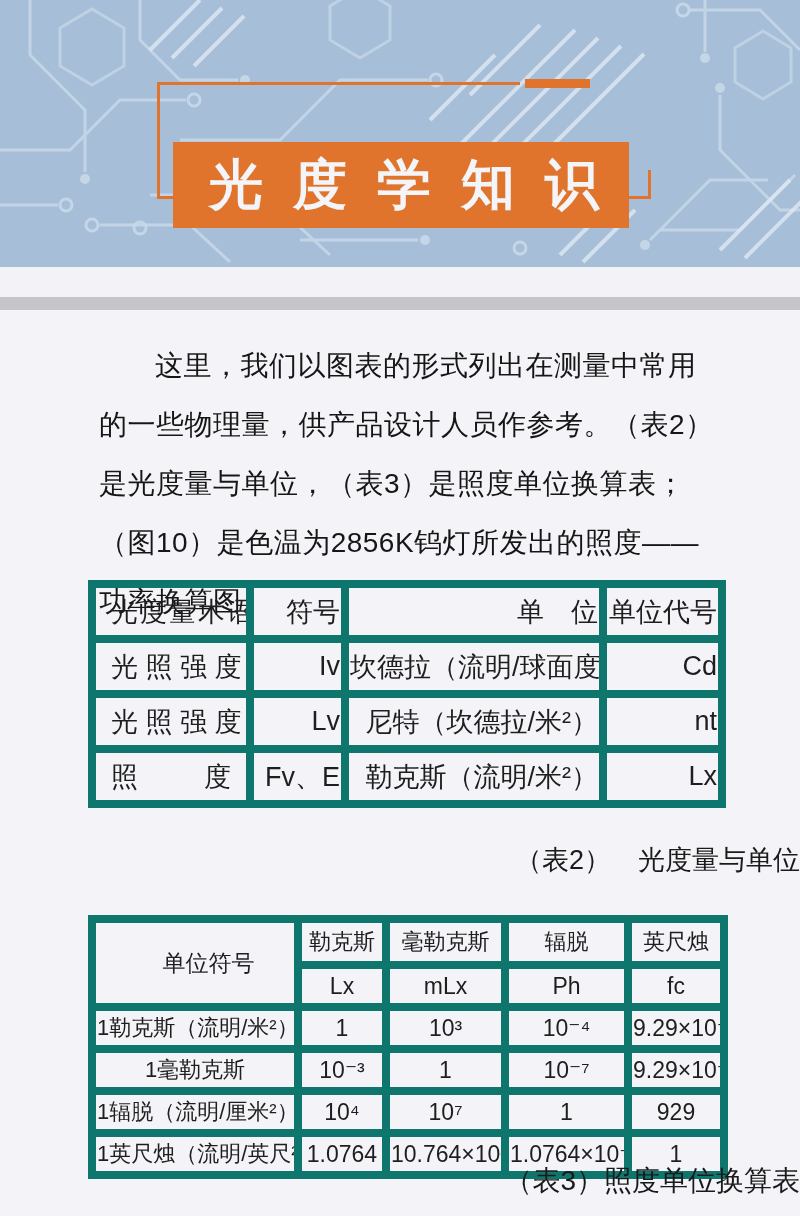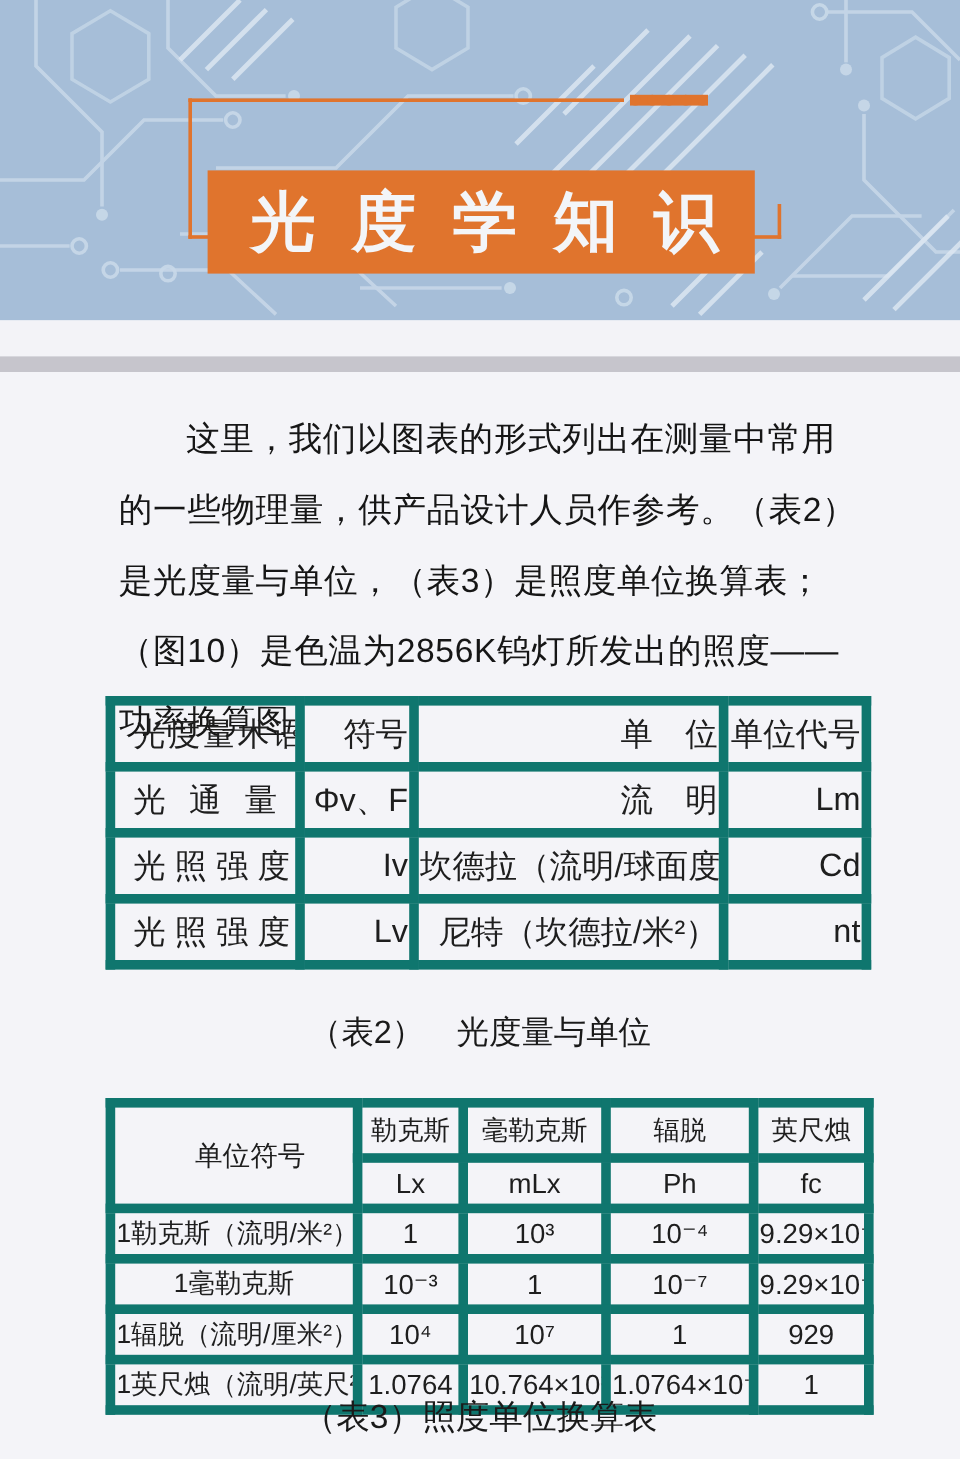--- a/index.html
+++ b/index.html
@@ -50,21 +50,21 @@
   .t2 td.c0{text-align:justify;text-align-last:justify;padding:0 15px;}
   .t2 tr.h td.c0{text-align:center;text-align-last:center;letter-spacing:2px;}
 
   .t3{left:88px;top:915px;width:632px;}
   .t3 td{height:32px;font-size:22px;text-align:center;vertical-align:middle;}
   .t3 td.num{font-size:23px;}
   .t3 tr.h1 td{height:36px;}
   .t3 tr.h2 td{height:32px;}
   .t3 td.corner{font-size:23px;padding-left:28px;}
 
-  .cap{left:0;width:800px;text-align:center;color:#1a1a1a;}
+  .cap{left:0;width:800px;text-align:right;color:#1a1a1a;}
   .cap2{top:842px;font-size:27px;}
   .cap3{top:1162px;font-size:28px;}
 </style>
 </head>
 <body>
 
 <div class="abs hero">
   <svg width="800" height="267" viewBox="0 0 800 267">
     <g fill="none" stroke="#d4e1ee" stroke-width="3" opacity="0.55">
       <path d="M60 28 l32 -19 32 19 v38 l-32 19 -32 -19 z"></path>
@@ -151,36 +151,36 @@
       <col style="width:119px">
     </colgroup>
   <tbody>
       <tr class="h">
     <td class="c0">光度量术语</td>
     <td>符号</td>
     <td>单　位</td>
     <td>单位代号</td>
   </tr>
   <tr>
-    <td class="c0">光 通 量</td>
-    <td>Φv、F</td>
-    <td>流　明</td>
-    <td>Lm</td>
-  </tr>
-  <tr>
     <td class="c0">光 照 强 度</td>
     <td>Iv</td>
     <td>坎德拉（流明/球面度）</td>
     <td>Cd</td>
   </tr>
   <tr>
     <td class="c0">光 照 强 度</td>
     <td>Lv</td>
     <td>尼特（坎德拉/米²）</td>
     <td>nt</td>
+  </tr>
+  <tr>
+    <td class="c0">照 度</td>
+    <td>Fv、E</td>
+    <td>勒克斯（流明/米²）</td>
+    <td>Lx</td>
   </tr>
 </tbody>
   </table>
 
 <div class="abs cap cap2">（表2）　光度量与单位</div>
 
 <table class="abs t3">
   <colgroup>
       <col style="width:206px">
       <col style="width:88px">

